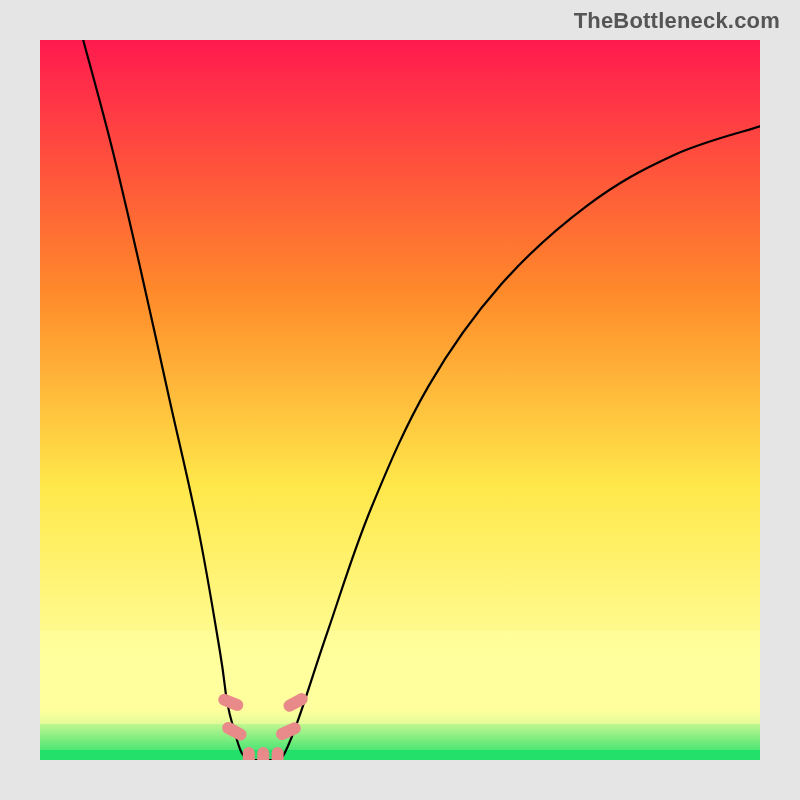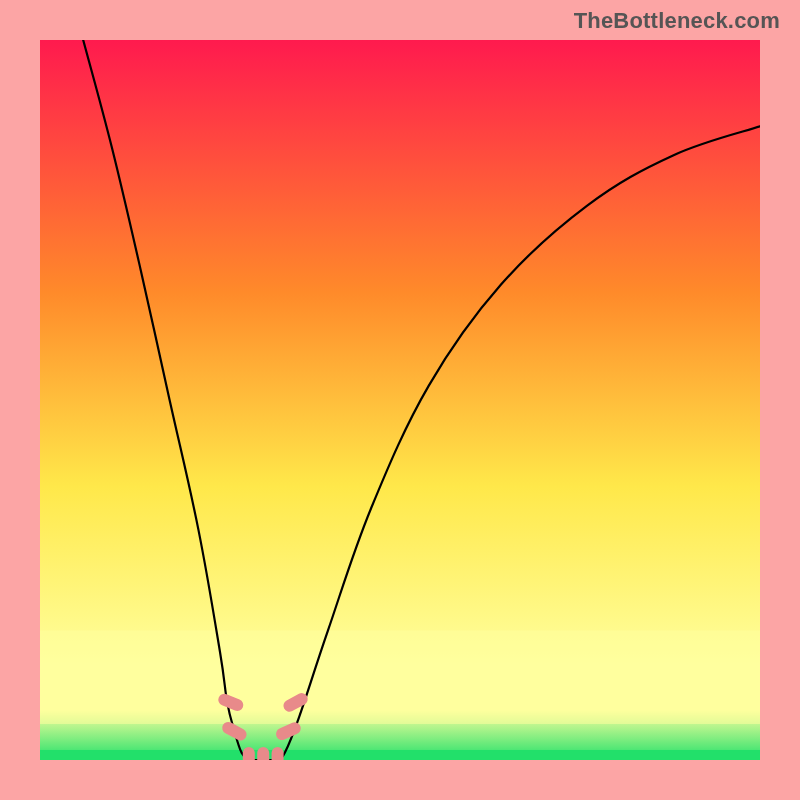--- a/index.html
+++ b/index.html
@@ -10,21 +10,21 @@
     background: #000;
     font-family: Arial, Helvetica, sans-serif;
     overflow: hidden;
   }
   .frame {
     position: absolute;
     left: 0;
     top: 0;
     width: 800px;
     height: 800px;
-    background: #fca5a5;
+    background: #e5e5e5;
   }
   .plot-area {
     position: absolute;
     left: 40px;
     top: 40px;
     width: 720px;
     height: 720px;
     overflow: hidden;
   }
   .attribution {

